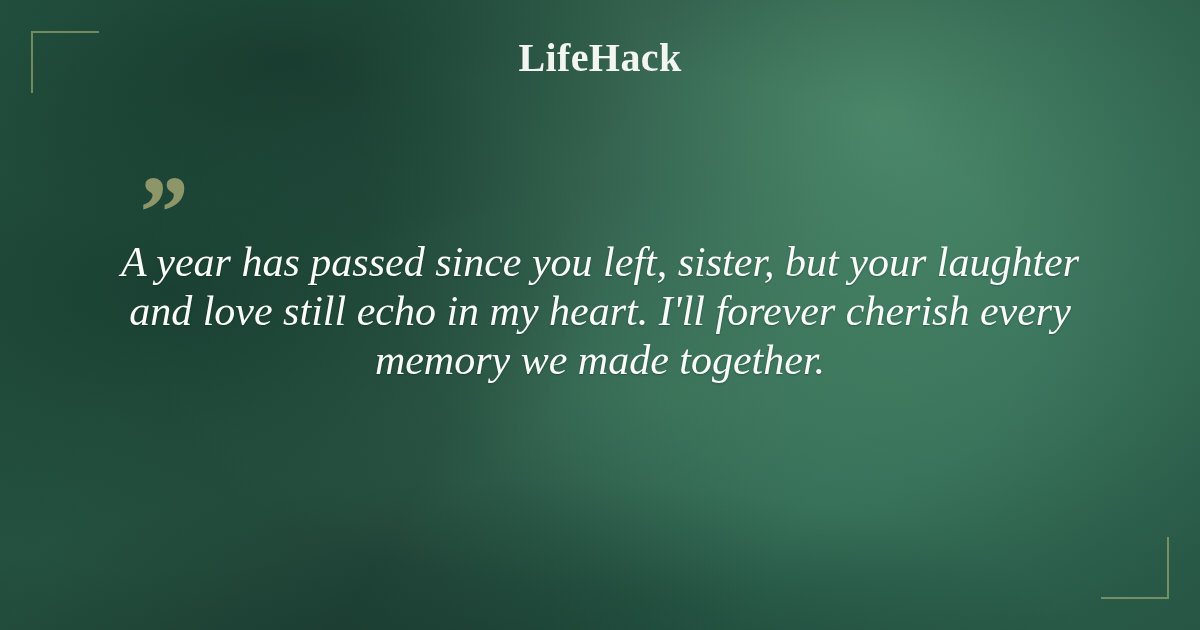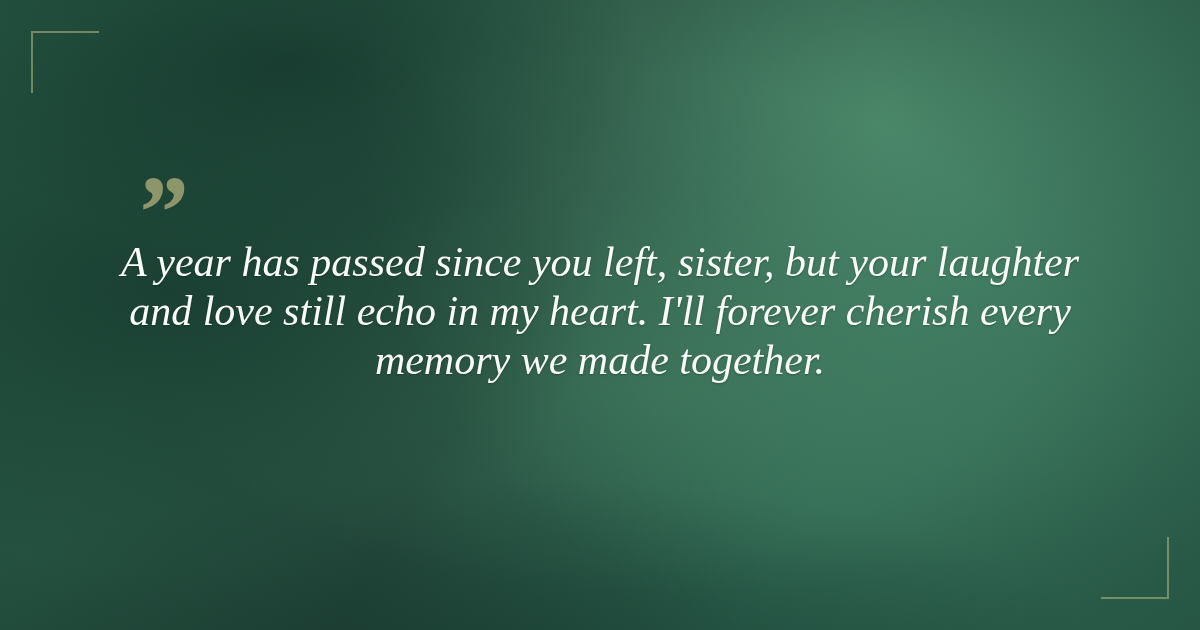--- a/index.html
+++ b/index.html
@@ -133,19 +133,20 @@
   <div class="bg-layer" id="bg-glow-right"></div>
   <div class="bg-layer" id="bg-glow-center"></div>
   <div class="bg-layer" id="bg-shadow-left"></div>
   <div class="bg-layer" id="bg-shadow-topleft"></div>
   <div class="bg-layer" id="bg-shadow-bottom"></div>
   <div class="bg-layer" id="bg-vignette"></div>
 
   <div class="corner" id="corner-top-left"></div>
   <div class="corner" id="corner-bottom-right"></div>
 
+  <div id="brand-logo">LifeHack</div>
 
   <div id="quote-block">
     <span id="quote-mark">”</span>
     <p id="quote-text">A year has passed since you left, sister, but your laughter and love still echo in my heart. I'll forever cherish every memory we made together.</p>
   </div>
 
 </div>
 
 </body></html>

